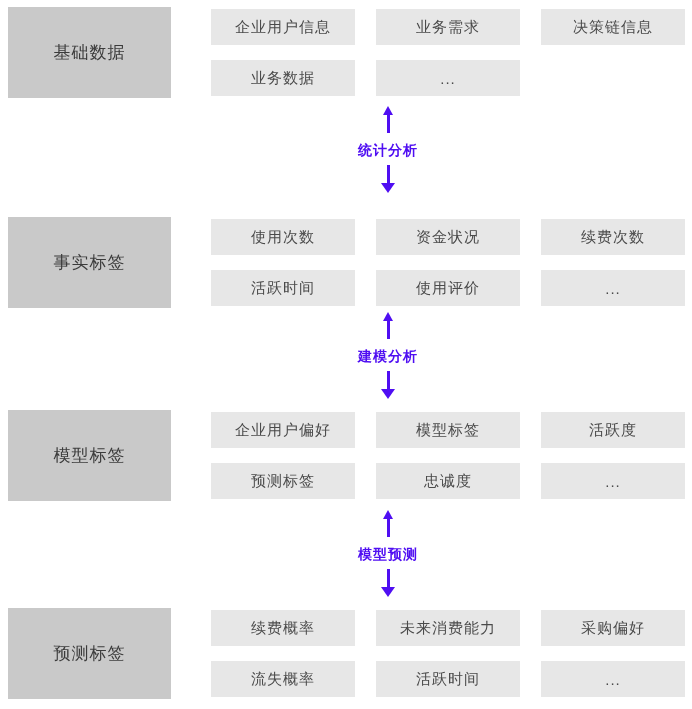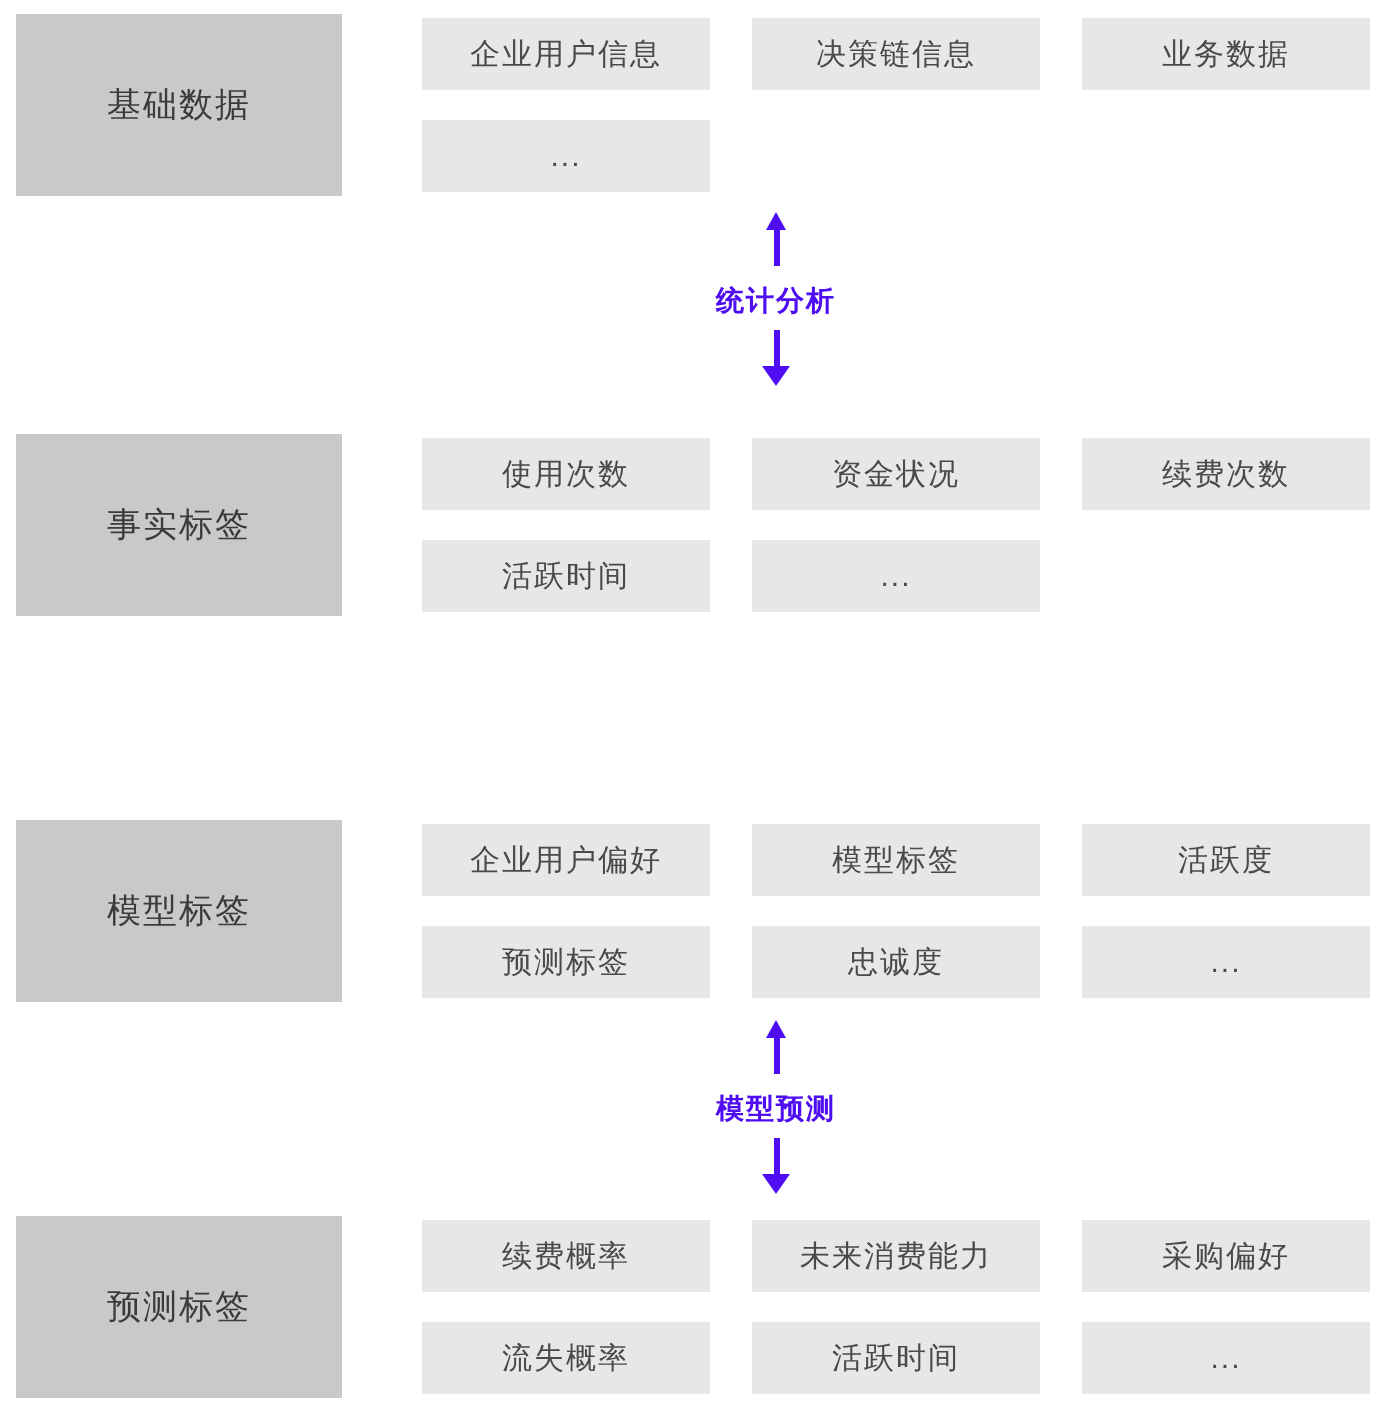--- a/index.html
+++ b/index.html
@@ -71,20 +71,23 @@
 
   <div class="section" style="top:7px">
     <div class="label-block">
       <span>基础数据</span>
     </div>
     <div class="items-grid">
       <div class="item">
           <span>企业用户信息</span>
         </div>
       <div class="item">
+          <span>业务需求</span>
+        </div>
+      <div class="item">
           <span>决策链信息</span>
         </div>
       <div class="item">
           <span>业务数据</span>
         </div>
       <div class="item">
           <span>...</span>
         </div>
     </div>
   </div>
@@ -112,25 +115,39 @@
       <div class="item">
           <span>资金状况</span>
         </div>
       <div class="item">
           <span>续费次数</span>
         </div>
       <div class="item">
           <span>活跃时间</span>
         </div>
       <div class="item">
-          <span>...</span>
-        </div>
-    </div>
-  </div>
-
+          <span>使用评价</span>
+        </div>
+      <div class="item">
+          <span>...</span>
+        </div>
+    </div>
+  </div>
+
+  <div class="connector" style="top:312px">
+    <div class="arrow-up">
+      <div class="head-up"></div>
+        <div class="arrow-line"></div>
+    </div>
+    <div class="connector-label">建模分析</div>
+    <div class="arrow-down">
+      <div class="arrow-line"></div>
+        <div class="head-down"></div>
+    </div>
+  </div>
 
   <div class="section" style="top:410px">
     <div class="label-block">
       <span>模型标签</span>
     </div>
     <div class="items-grid">
       <div class="item">
           <span>企业用户偏好</span>
         </div>
       <div class="item">

